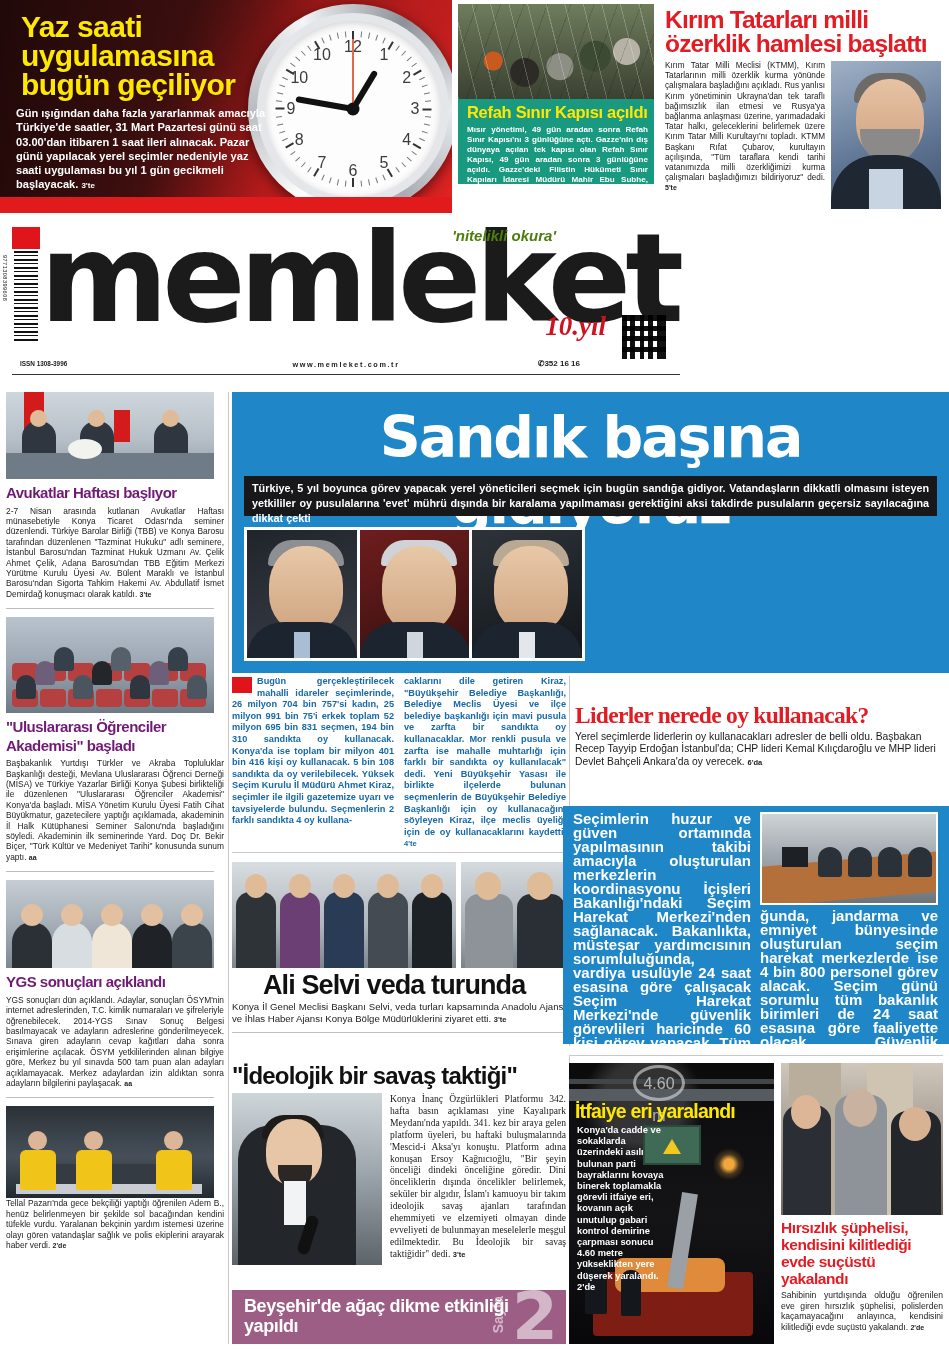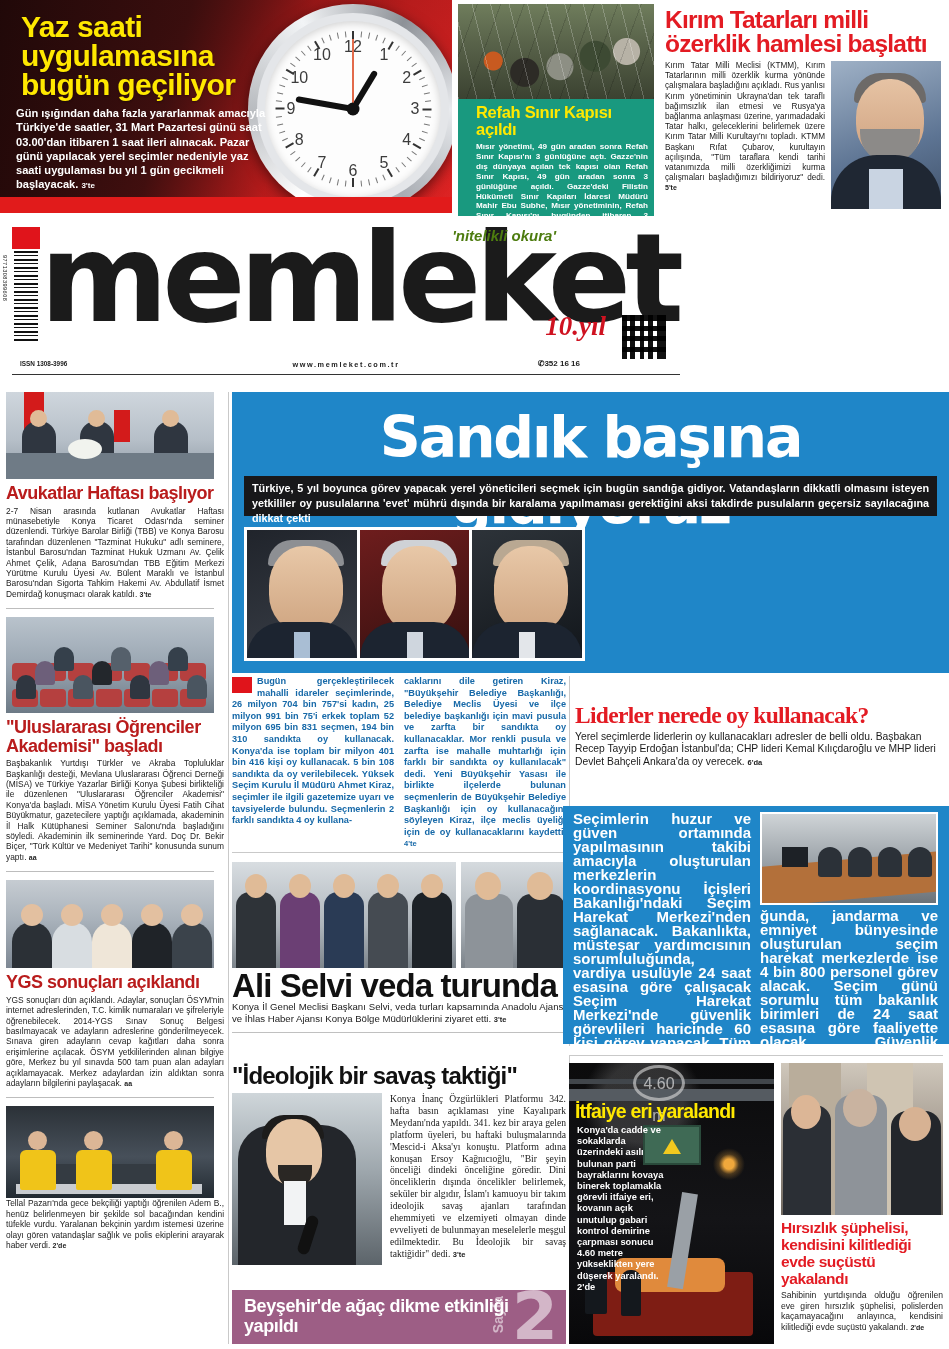--- a/index.html
+++ b/index.html
@@ -54,21 +54,21 @@
       background:
         radial-gradient(circle at 18% 60%, #c85a20 0 9px, transparent 10px),
         radial-gradient(circle at 34% 72%, #2d2b26 0 14px, transparent 15px),
         radial-gradient(circle at 52% 66%, #8d8f84 0 13px, transparent 14px),
         radial-gradient(circle at 70% 55%, #3d4a33 0 15px, transparent 16px),
         radial-gradient(circle at 86% 50%, #b7b2a6 0 13px, transparent 14px),
         linear-gradient(180deg,#6f7d5c 0%, #59634a 40%, #3b4231 100%); }
   .refah .imgbox .s2{ position:absolute; inset:0; background:
         repeating-linear-gradient(76deg, rgba(255,255,255,.22) 0 1px, transparent 1px 18px),
         repeating-linear-gradient(-70deg, rgba(0,0,0,.14) 0 1px, transparent 1px 22px); }
-  .refah .teal{ width:196px; background:#19997f; padding:5px 6px 6px 18px; height:117px; }
+  .refah .teal{ width:196px; background:#19997f; padding:5px 6px 6px 9px; height:85px; }
   .refah h3{ color:#ffe800; font-size:16.5px; line-height:17px; font-weight:bold; letter-spacing:-0.3px; }
   .refah p{ color:#ffffff; font-size:8.1px; line-height:9.9px; font-weight:bold; text-align:justify; margin-top:4px; }
   .refah p .ref{ font-size:7px; }
 
   
   .kirim{ position:relative; width:290px; height:213px; background:#fff; padding:8px 8px 0 6px; }
   .kirim h2{ color:#e31b23; font-size:24.5px; line-height:24px; font-weight:bold; letter-spacing:-0.8px; }
   .kirim .body{ display:flex; gap:6px; margin-top:5px; }
   .kirim p{ font-size:8.2px; line-height:10.2px; color:#1a1a1a; width:160px; text-align:justify; }
   .kirim p .ref{ font-weight:bold; font-size:7px; }
@@ -124,21 +124,21 @@
                  radial-gradient(ellipse at 88% 62%, #fff 0 15px, transparent 16px); opacity:.85; }
   .ad-gesas .blob{ position:absolute; left:10px; top:22px; width:104px; height:40px; background:#e0141b; border-radius:50% 50% 46% 46%/60% 60% 40% 40%;
         border:2.5px solid #7ec242; transform:rotate(-3deg); }
   .ad-gesas .blob span{ position:absolute; left:0; right:0; top:7px; text-align:center; color:#fff; font-size:20px; font-weight:bold; font-style:italic; font-family:"DejaVu Sans",sans-serif;}
   .ad-gesas .slg{ position:absolute; left:0; right:0; top:74px; text-align:center; color:#fff; font-size:12.5px; line-height:14px; font-style:italic; font-weight:bold; font-family:"Liberation Serif",serif; text-shadow:0 1px 2px rgba(0,0,0,.4);}
   .ad-gesas .url{ position:absolute; left:0; right:0; bottom:12px; text-align:center; color:#fff; font-size:8.4px; font-weight:bold;}
 
   
   .leftcol{ position:absolute; left:6px; top:392px; width:218px; height:952px; }
   .leftcol .ph{ width:208px; background:#888; position:relative; overflow:hidden; }
-  .leftcol h3{ font-size:18px; line-height:18.5px; font-weight:bold; color:#b91c1c; letter-spacing:-0.5px; margin:5px 0 3px; }
+  .leftcol h3{ font-size:15px; line-height:18.5px; font-weight:bold; color:#701a75; letter-spacing:-0.5px; margin:5px 0 3px; }
   .leftcol p{ font-size:8.4px; line-height:10.4px; color:#222; text-align:justify; }
   .leftcol p .ref{ font-weight:bold; font-size:7px;}
   .hr-l{ width:208px; height:1px; background:#bdbdbd; margin:8px 0; }
 
   .p-panel{ position:absolute; inset:0; }
   .p1{ background:linear-gradient(180deg,#cfd6dd 0%,#b6bfc8 55%,#8e99a4 100%); }
   .p1 .flag{ position:absolute; left:18px; top:0; width:20px; height:40px; background:#d31b1b;}
   .p1 .flag2{ position:absolute; left:108px; top:18px; width:16px; height:32px; background:#d31b1b;}
   .p1 .desk{ position:absolute; left:0; bottom:0; width:100%; height:26px; background:#6f7b86;}
   .p1 .m1,.p1 .m2,.p1 .m3{ position:absolute; bottom:22px; width:34px; height:36px; border-radius:16px 16px 0 0; background:#2f3640;}
@@ -195,21 +195,21 @@
   .mid-stats .sq{ float:left; width:20px; height:16px; background:#e0141b; margin:1px 5px 1px 0; }
   .mid-stats .ref{ font-size:7.5px; }
 
   
   .selvi{ position:absolute; left:232px; top:862px; width:334px; }
   .selvi .imgs{ display:flex; gap:5px; }
   .selvi .im1{ width:224px; height:106px; position:relative; overflow:hidden; background:linear-gradient(180deg,#d8dde1,#aeb5bb 60%,#7d858c); }
   .selvi .im2{ width:105px; height:106px; position:relative; overflow:hidden; background:linear-gradient(180deg,#d5dade,#a9b0b6 60%,#7b8289); }
   .selvi .g{ position:absolute; bottom:0; border-radius:14px 14px 0 0; }
   .selvi .gh{ position:absolute; border-radius:50%; background:#e0bb97; }
-  .selvi h2{ font-size:33px; line-height:27px; font-weight:bold; letter-spacing:-0.9px; margin-top:4px; color:#111;}
+  .selvi h2{ font-size:27px; line-height:27px; font-weight:bold; letter-spacing:-0.9px; margin-top:4px; color:#111;margin-left:31px;}
   .selvi p{ font-size:9.6px; line-height:11.6px; color:#222; margin-top:2px; text-align:justify;}
   .selvi p .ref{ font-weight:bold; font-size:7.5px;}
   .selvi .rule{ width:334px; height:1px; background:#c0c0c0; margin-top:7px;}
 
   
   .ideo{ position:absolute; left:232px; top:1063px; width:334px; }
   .ideo h2{ font-size:24px; line-height:26px; font-weight:bold; letter-spacing:-0.8px; color:#111;}
   .ideo .row{ display:flex; gap:8px; margin-top:4px; }
   .ideo .pic{ width:150px; height:172px; position:relative; overflow:hidden; background:linear-gradient(180deg,#cfd6da 0%,#9ea7ad 45%,#5c646a 100%);}
   .ideo .pic .man{ position:absolute; left:6px; bottom:0; width:118px; height:140px; background:#23262b; border-radius:34px 34px 0 0;}

